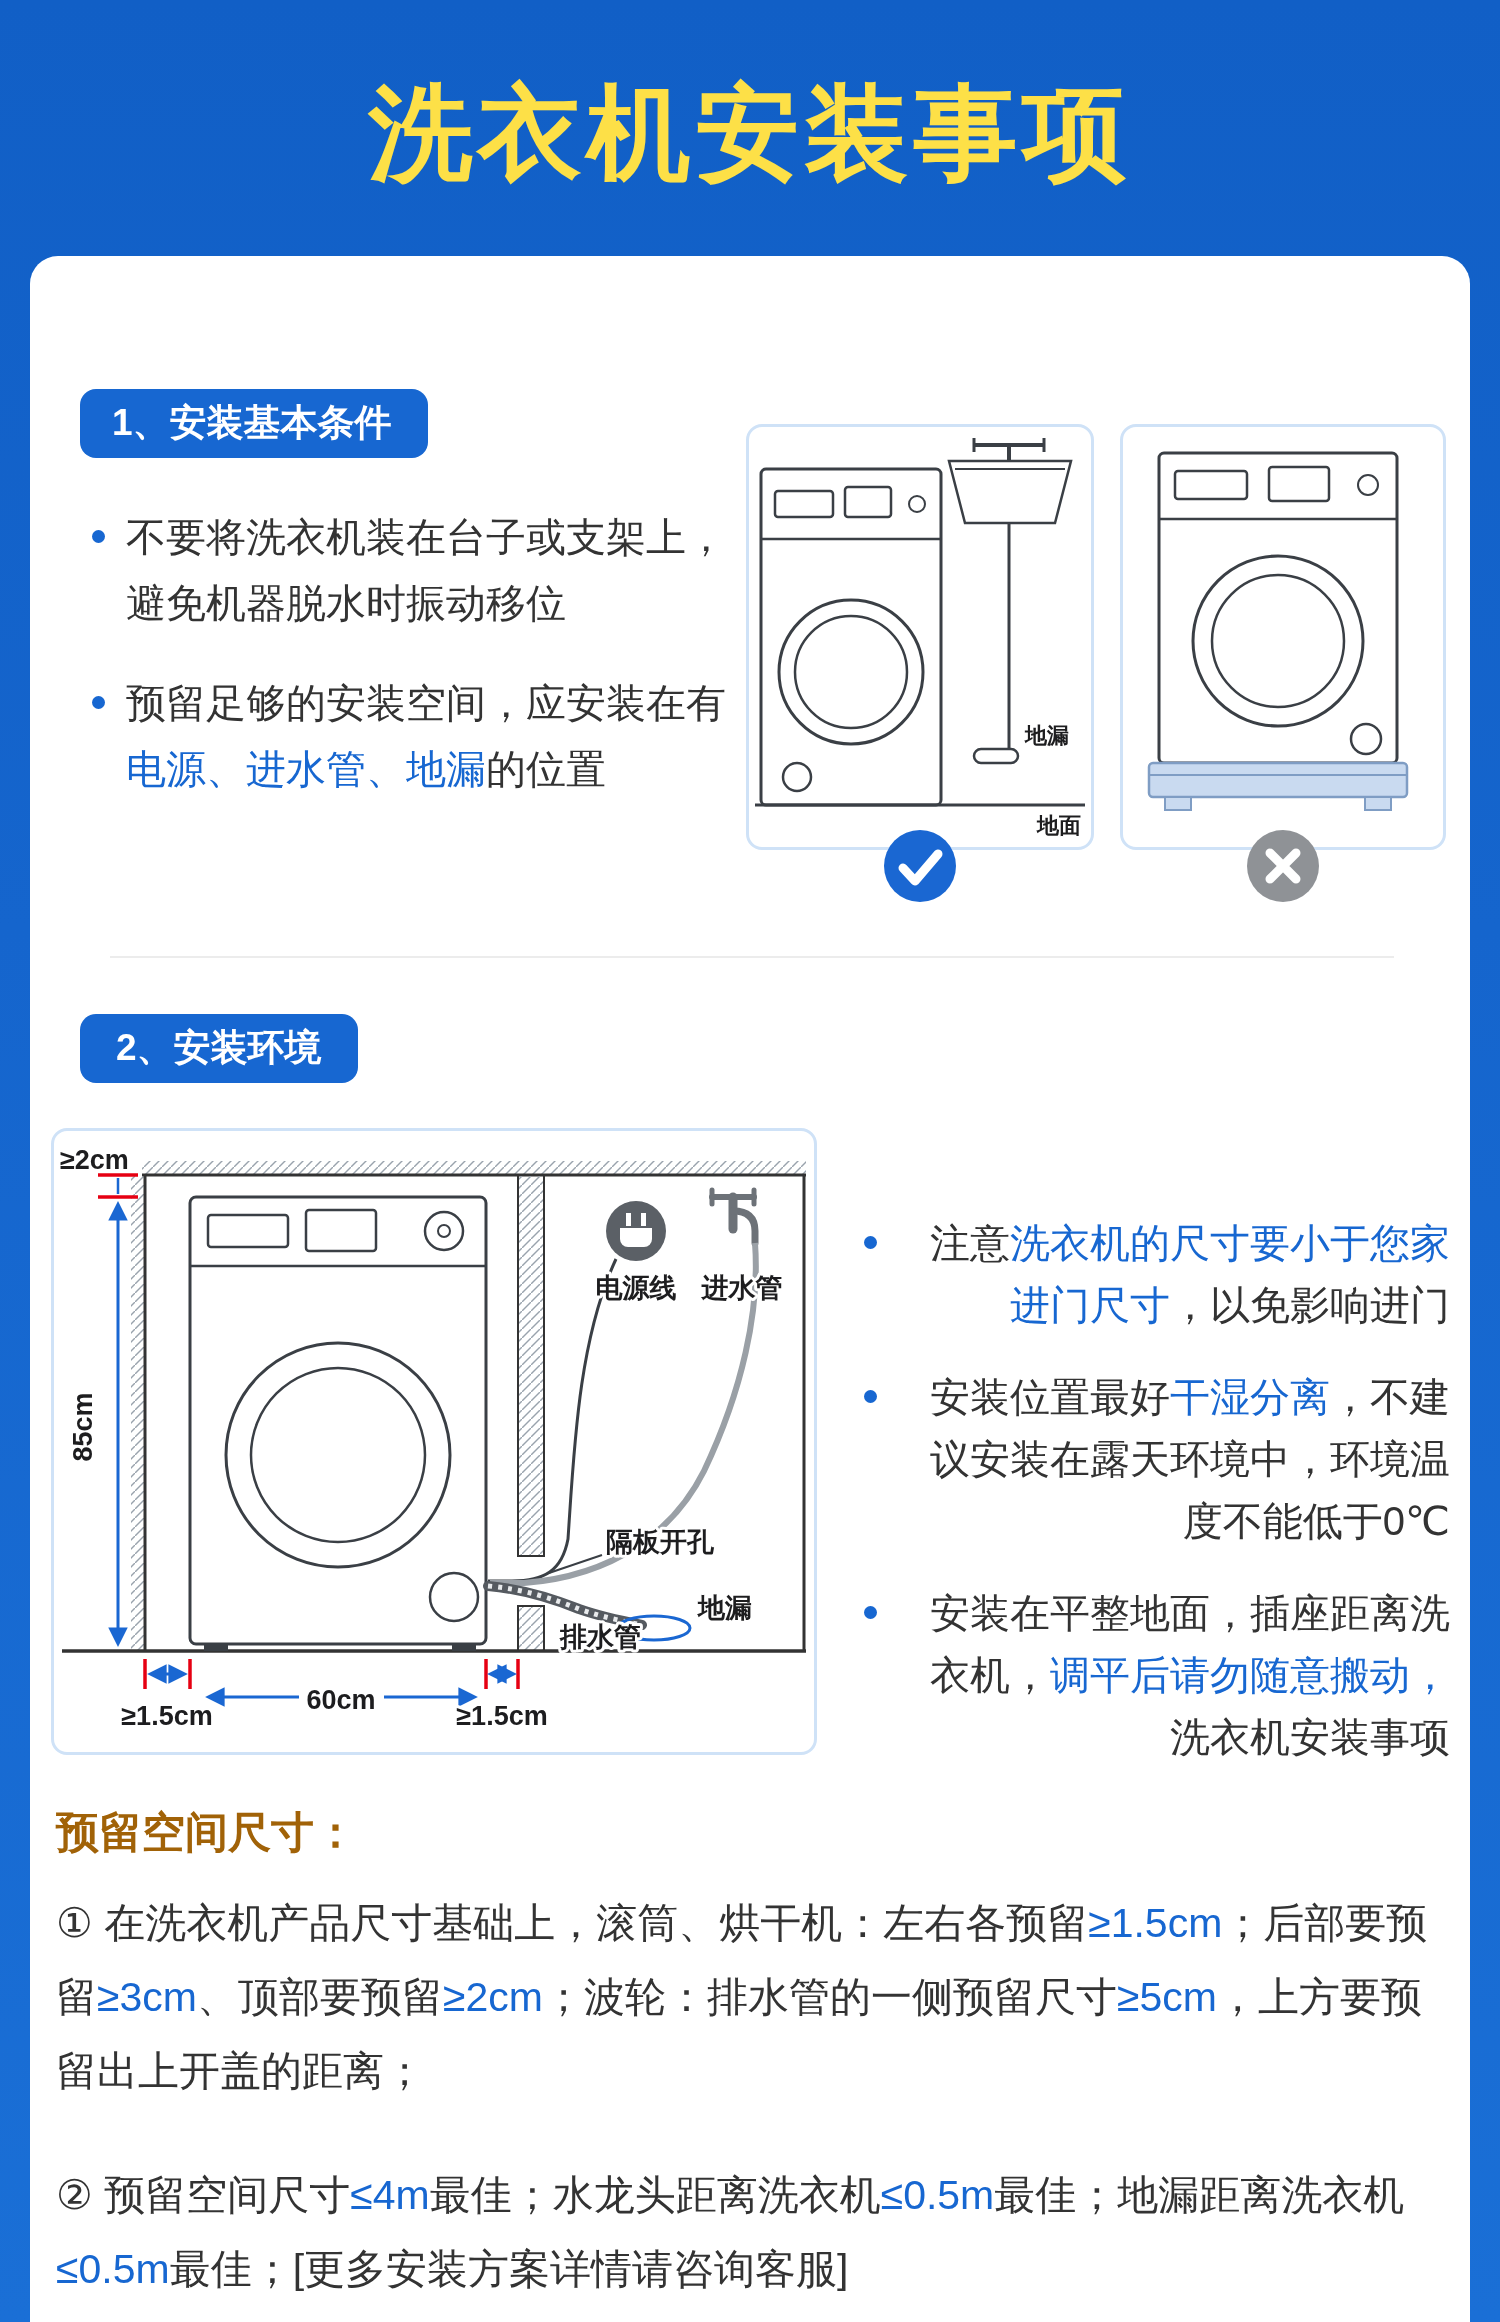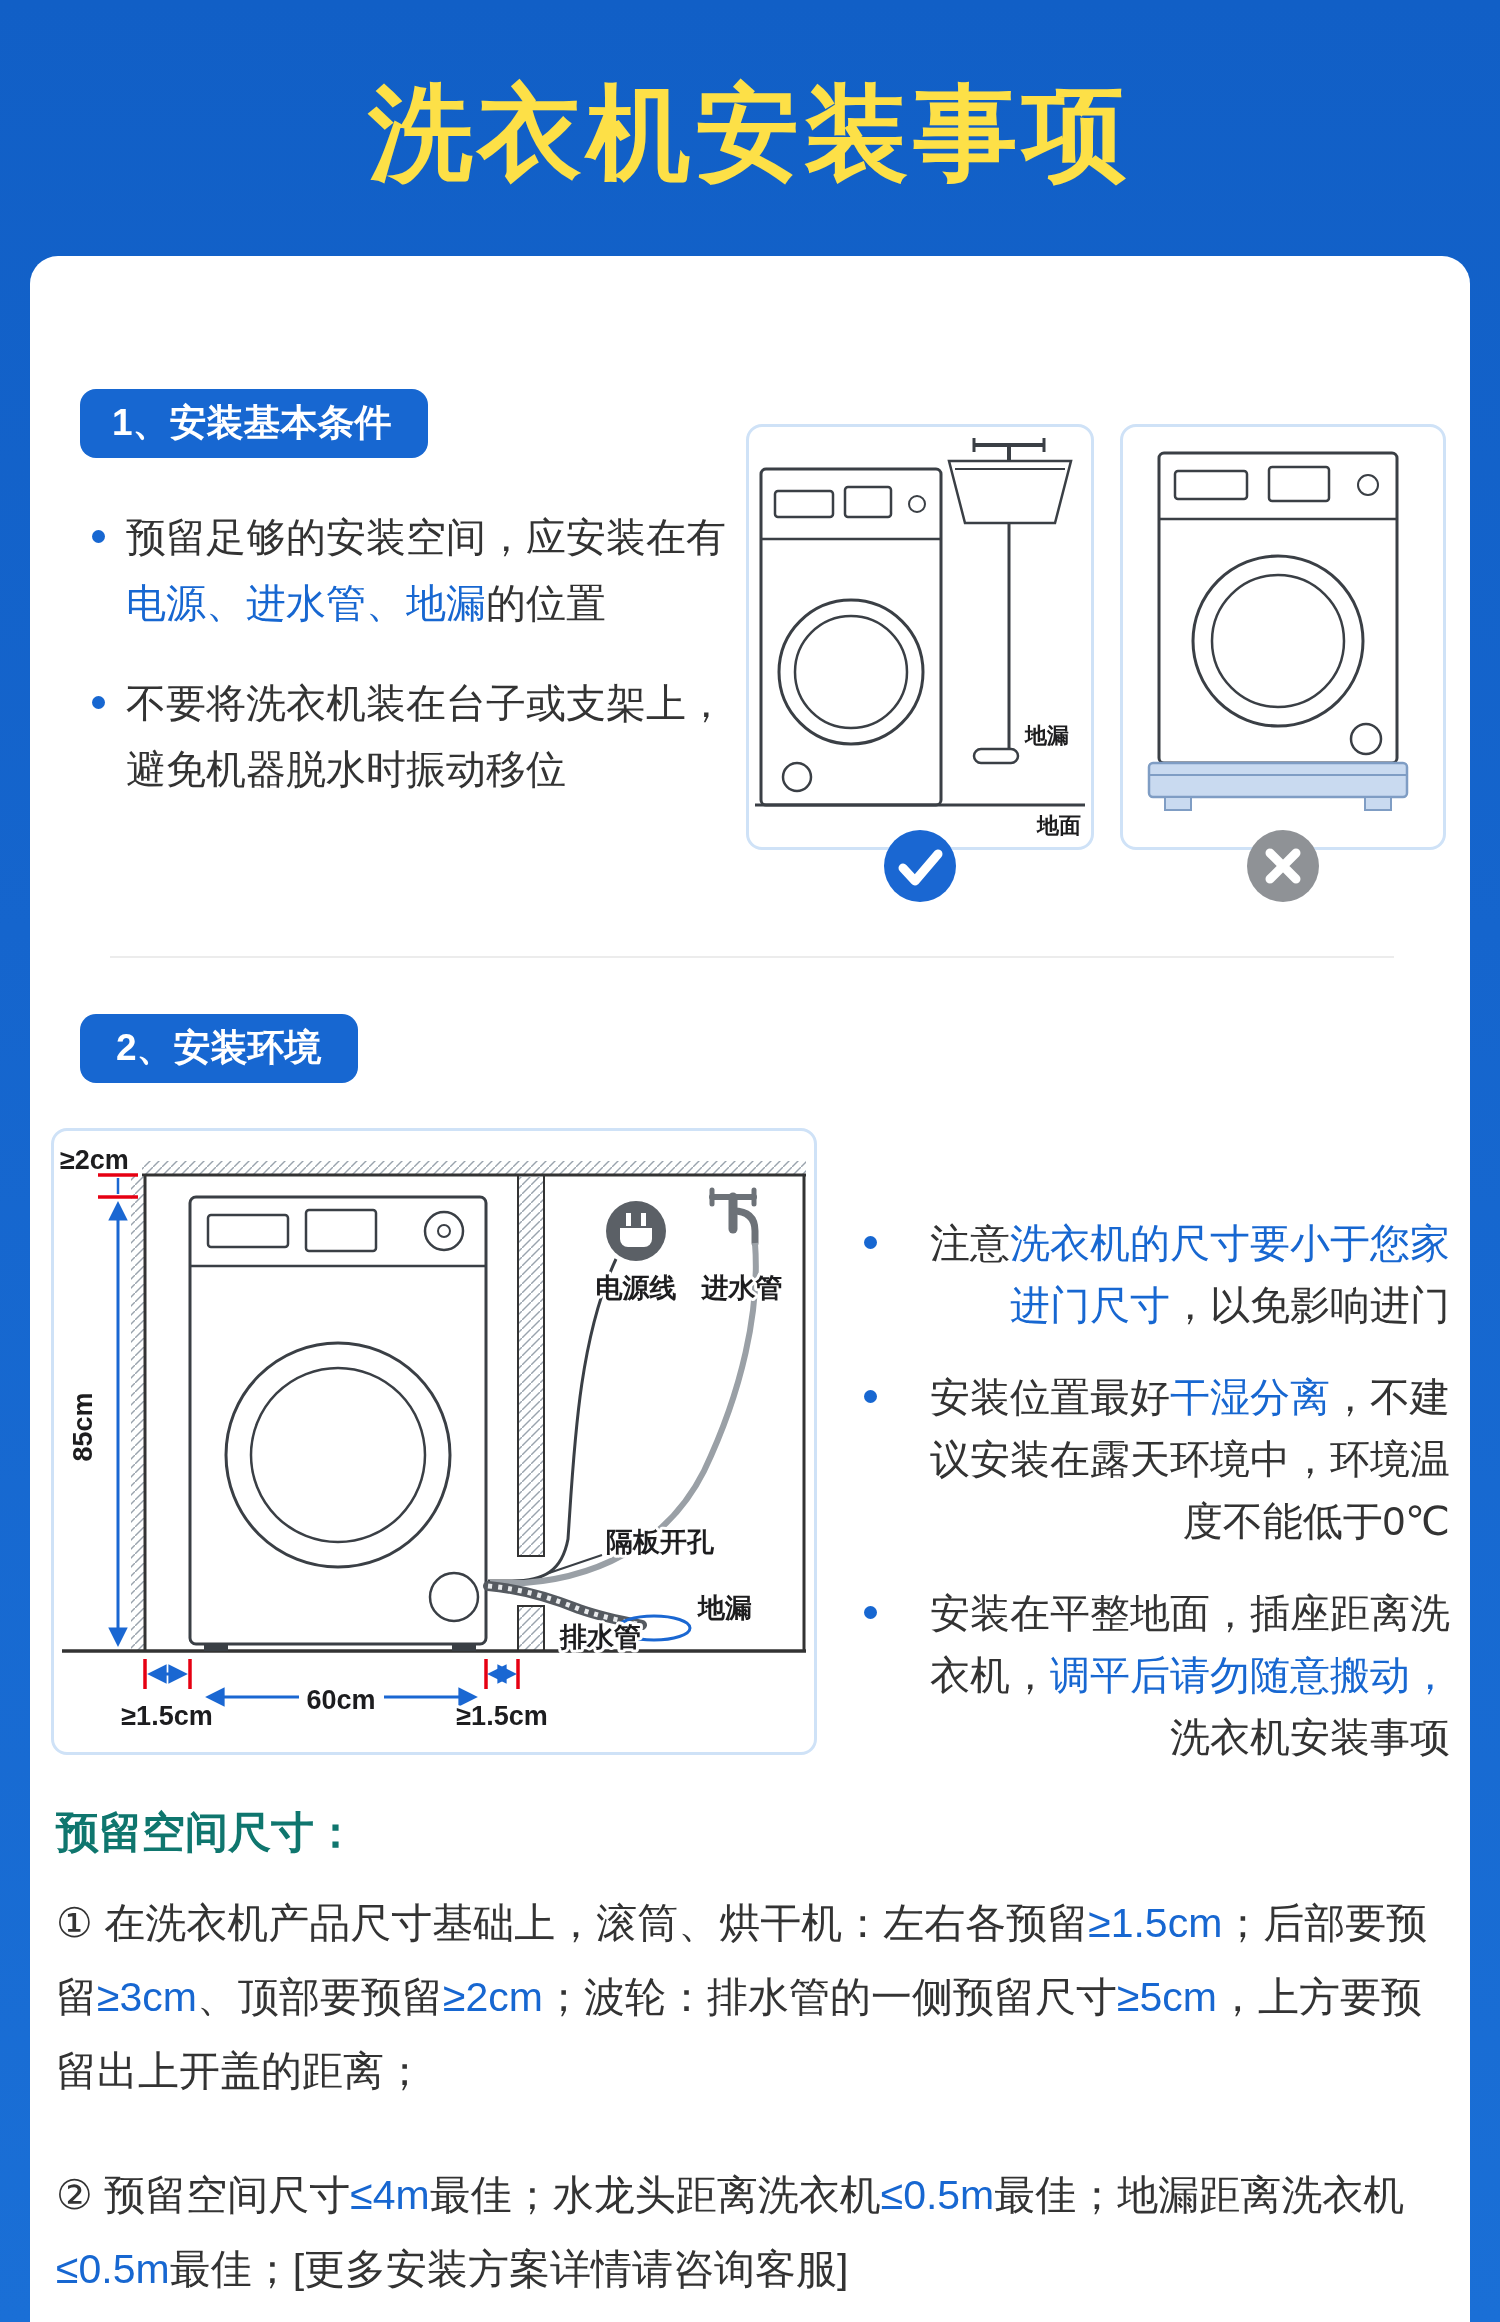--- a/index.html
+++ b/index.html
@@ -58,21 +58,21 @@
   }
   .divider { position:absolute; left:80px; top:700px; width:1284px; height:2px; background:#ececec; }
   .diagram-box {
     position:absolute; left:21px; top:872px;
     width:766px; height:627px;
     border:3px solid #cfe2f7; border-radius:16px;
     background:#fff; overflow:hidden;
   }
   .footer-heading {
     position:absolute; left:26px; top:1548px;
-    font-size:43px; font-weight:700; color:#0f766e;
+    font-size:43px; font-weight:700; color:#a16207;
   }
   .para {
     position:absolute; left:26px; width:1406px;
     font-size:41px; line-height:74px; color:#333;
   }
   .para1 { top:1630px; }
   .para2 { top:1902px; }
   svg { display:block; }
   svg text { font-family:inherit; }
   .dlabel {
@@ -91,25 +91,25 @@
 
   <h1 class="page-title">洗衣机安装事项</h1>
 
   <div class="card">
 
     <div class="badge badge1">1、安装基本条件</div>
 
     <div class="bullets s1-bullets">
       <div class="bullet">
         <span class="dot"></span>
+        <span><span>不要将洗衣机装在台子或支架上，避免机器脱水时振动移位</span></span>
+      </div>
+      <div class="bullet">
+        <span class="dot"></span>
         <span><span>预留足够的安装空间，应安装在有</span><span class="hl">电源、进水管、地漏</span><span>的位置</span></span>
-      </div>
-      <div class="bullet">
-        <span class="dot"></span>
-        <span><span>不要将洗衣机装在台子或支架上，避免机器脱水时振动移位</span></span>
       </div>
     </div>
 
     <div class="figure-box figure-good">
       <svg viewBox="0 0 342 420" width="342" height="420">
         <g fill="none" stroke="#3a3f45">
           <rect x="12" y="42" width="180" height="336" rx="5" stroke-width="3" fill="#fff"></rect>
           <line x1="12" y1="112" x2="192" y2="112" stroke-width="2.5"></line>
           <rect x="26" y="64" width="58" height="26" rx="3" stroke-width="2.5"></rect>
           <rect x="96" y="60" width="46" height="30" rx="3" stroke-width="2.5"></rect>

